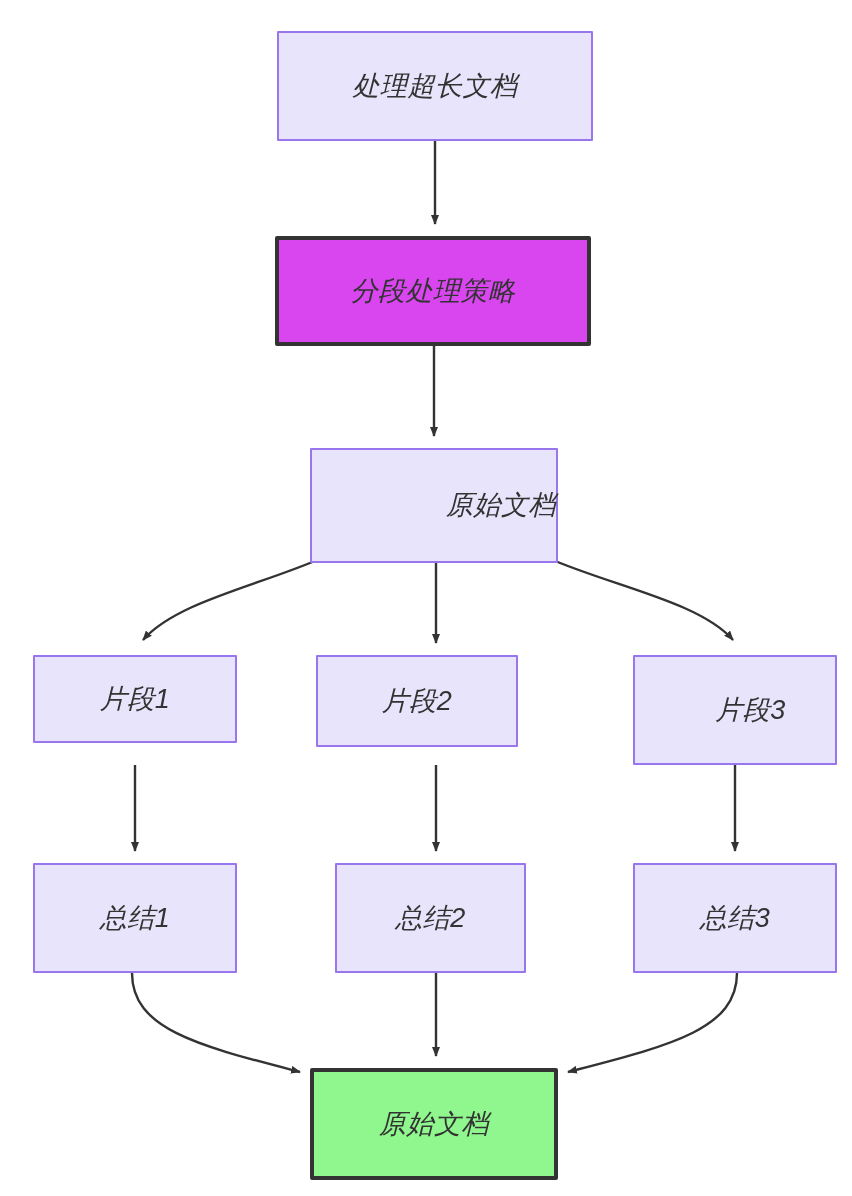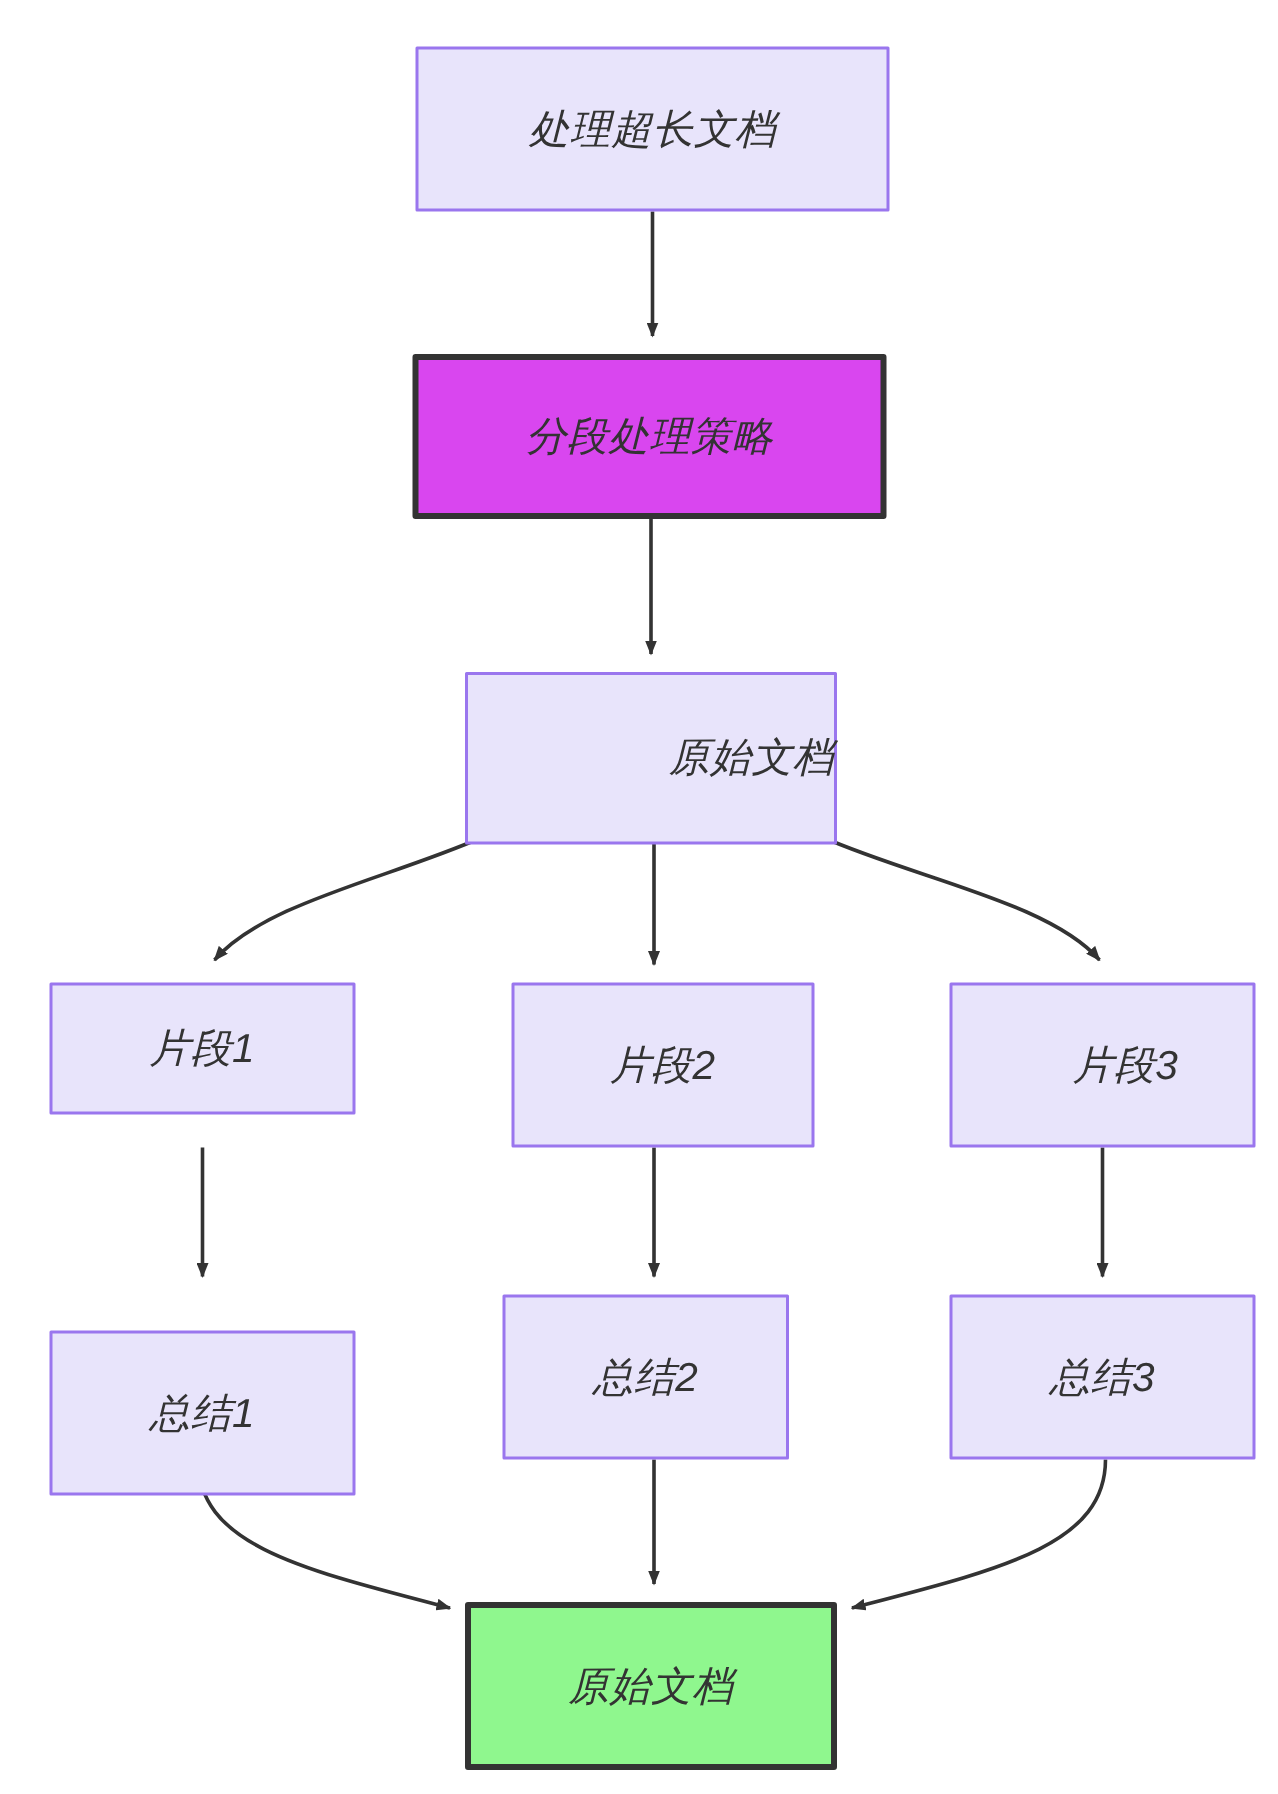--- a/index.html
+++ b/index.html
@@ -54,23 +54,23 @@
   .node-label {
     display: block;
     pointer-events: none;
     font-style: italic;
   }
   
   #node-root        { left: 277px; top: 31px;   width: 316px; height: 110px; }
   #node-strategy    { left: 275px; top: 236px;  width: 316px; height: 110px; }
   #node-source      { left: 310px; top: 448px;  width: 248px; height: 115px; justify-content: flex-end; }
   #node-chunk-1     { left: 33px;  top: 655px;  width: 204px; height: 88px; }
-  #node-chunk-2     { left: 341px; top: 655px;  width: 202px; height: 110px; }
+  #node-chunk-2     { left: 316px; top: 655px;  width: 202px; height: 92px; }
   #node-chunk-3     { left: 633px; top: 655px;  width: 204px; height: 110px; padding-left: 31px; }
-  #node-summary-1   { left: 33px;  top: 863px;  width: 204px; height: 110px; margin-top: 24px; }
+  #node-summary-1   { left: 33px;  top: 863px;  width: 204px; height: 110px; }
   #node-summary-2   { left: 335px; top: 863px;  width: 191px; height: 110px; }
   #node-summary-3   { left: 633px; top: 863px;  width: 204px; height: 110px; }
   #node-final       { left: 310px; top: 1068px; width: 248px; height: 112px; }
 </style>
 </head>
 <body>
 
 <div id="diagram-root">
 
   <svg id="edge-layer" viewBox="0 0 852 1196" width="852" height="1196" xmlns="http://www.w3.org/2000/svg">

